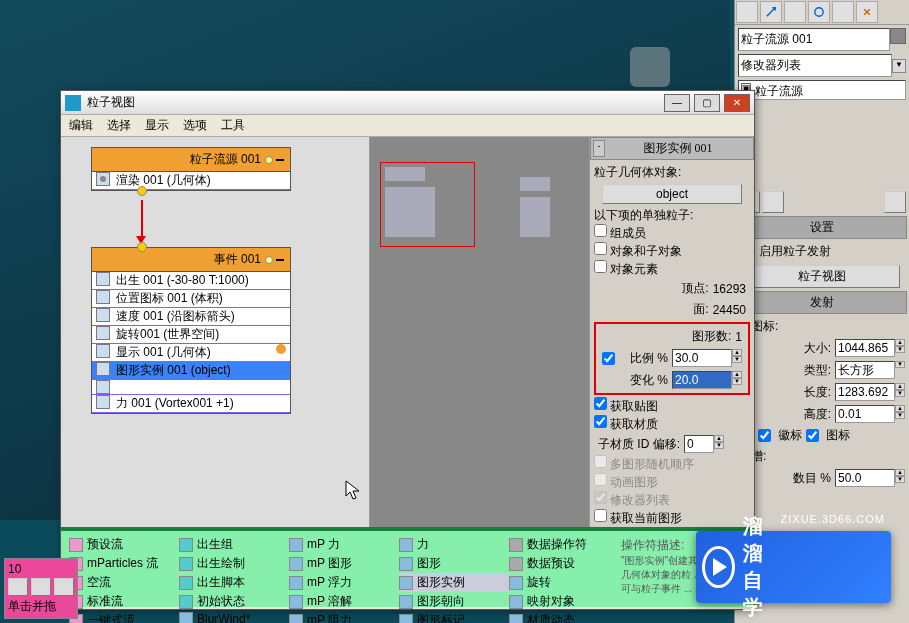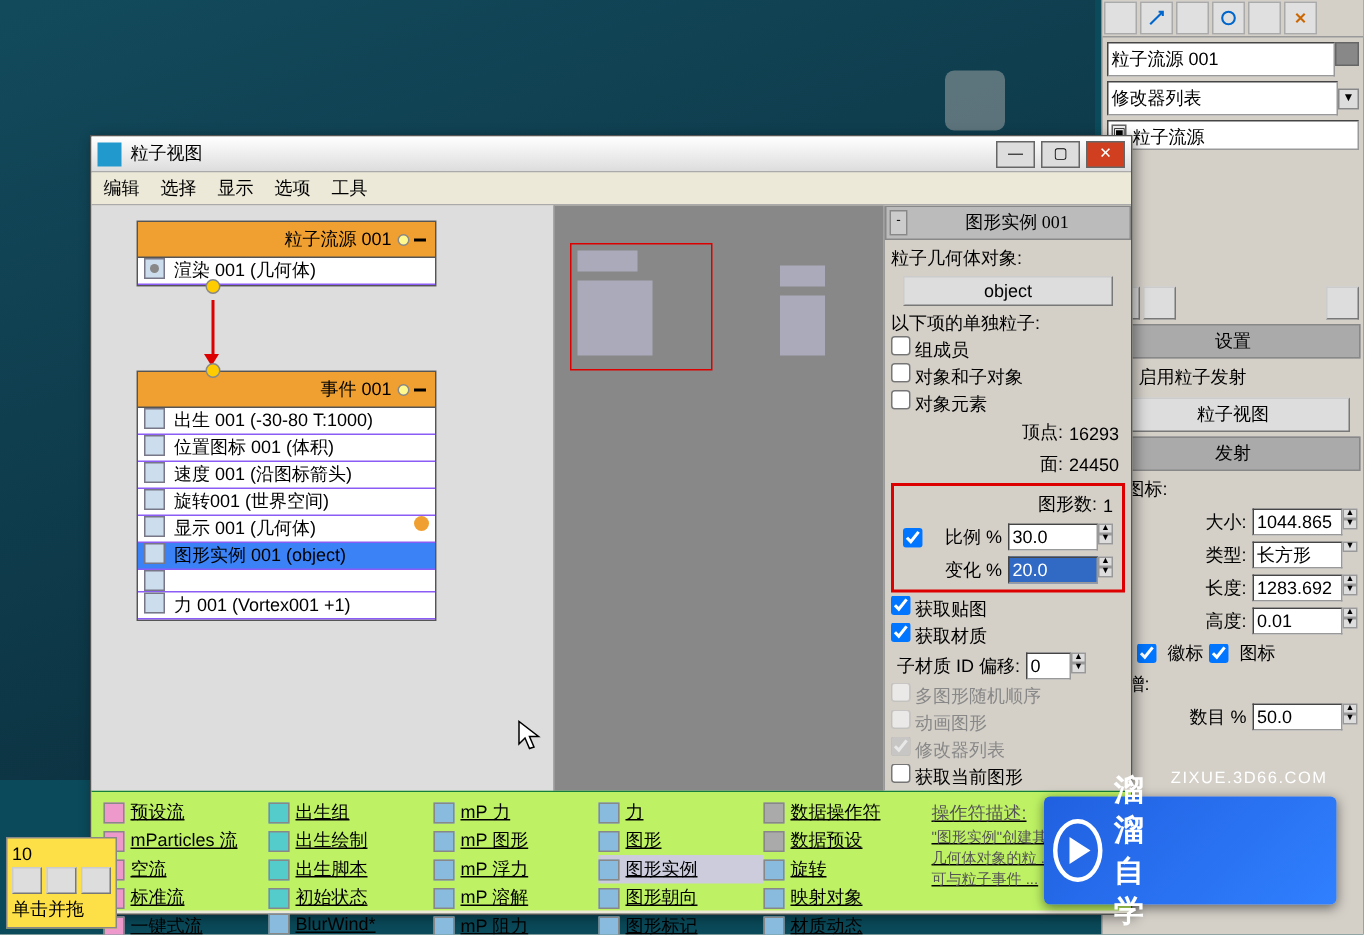--- a/index.html
+++ b/index.html
@@ -75,40 +75,40 @@
 
 
 .side-hdr { background: #bbb; padding: 2px; text-align: center; border: 1px solid #888; display: flex; }
 .side-hdr .collapse { width: 12px; background: #ccc; border: 1px solid #888; font-size: 9px; }
 .side-lbl { flex: 1; font-family: Liberation Serif, serif; }
 .side-body { padding: 4px; }
 .side-btn { display: block; width: 90%; margin: 3px auto; padding: 2px; background: #ddd; border: 1px outset #ccc; text-align: center; }
 .red-rect { border: 2px solid #d00; padding: 2px; margin: 2px 0; }
 
 
-.pv-depot { height: 80px; border-top: 1px solid #15803d; background: #bef264; padding: 4px 8px; display: flex; gap: 0; text-decoration: underline; }
+.pv-depot { height: 80px; border-top: 4px solid #15803d; background: #86efac; padding: 4px 8px; display: flex; gap: 0; }
 .depot-col { width: 110px; }
 .depot-row { display: flex; align-items: center; gap: 4px; padding: 1px 0; }
 .depot-icon { width: 14px; height: 14px; border: 1px solid #888; }
 .ic-pink { background: #e9c; }
 .ic-teal { background: #5cc; }
 .ic-blue { background: #8bd; }
 .ic-gray { background: #aaa; }
 .depot-desc { width: 110px; font-size: 11px; color: #555; padding: 2px; }
 
 
 .watermark { position: absolute; right: 18px; bottom: 20px; width: 195px; height: 72px; background: linear-gradient(135deg, #2060e0, #3080ff); color: #fff; display: flex; align-items: center; gap: 8px; padding: 6px; border-radius: 4px; box-shadow: 0 2px 8px rgba(0,0,0,0.5); }
 .wm-play { width: 42px; height: 42px; border: 3px solid #fff; border-radius: 50%; display: flex; align-items: center; justify-content: center; }
 .wm-play::after { content: ''; border-left: 14px solid #fff; border-top: 9px solid transparent; border-bottom: 9px solid transparent; margin-left: 3px; }
 .wm-txt { display: flex; flex-direction: row; }
 .wm-big { font-size: 20px; font-weight: bold; letter-spacing: 2px; }
 .wm-small { font-size: 11px; letter-spacing: 1px; }
 
 
-.bl-controls { position: absolute; left: 4px; bottom: 4px; background: #fde047; padding: 2px; border: 1px solid #888; }
+.bl-controls { position: absolute; left: 4px; bottom: 4px; background: #ec4899; padding: 2px; border: 1px solid #888; }
 .bl-row { display: flex; align-items: center; gap: 3px; padding: 1px; }
 .bl-btn { width: 20px; height: 18px; border: 1px outset #ccc; background: #ddd; }
 
 
 .cursor { position: absolute; left: 345px; top: 480px; pointer-events: none; }
 </style>
 </head>
 <body>
 
 <div class="viewport-bg">

